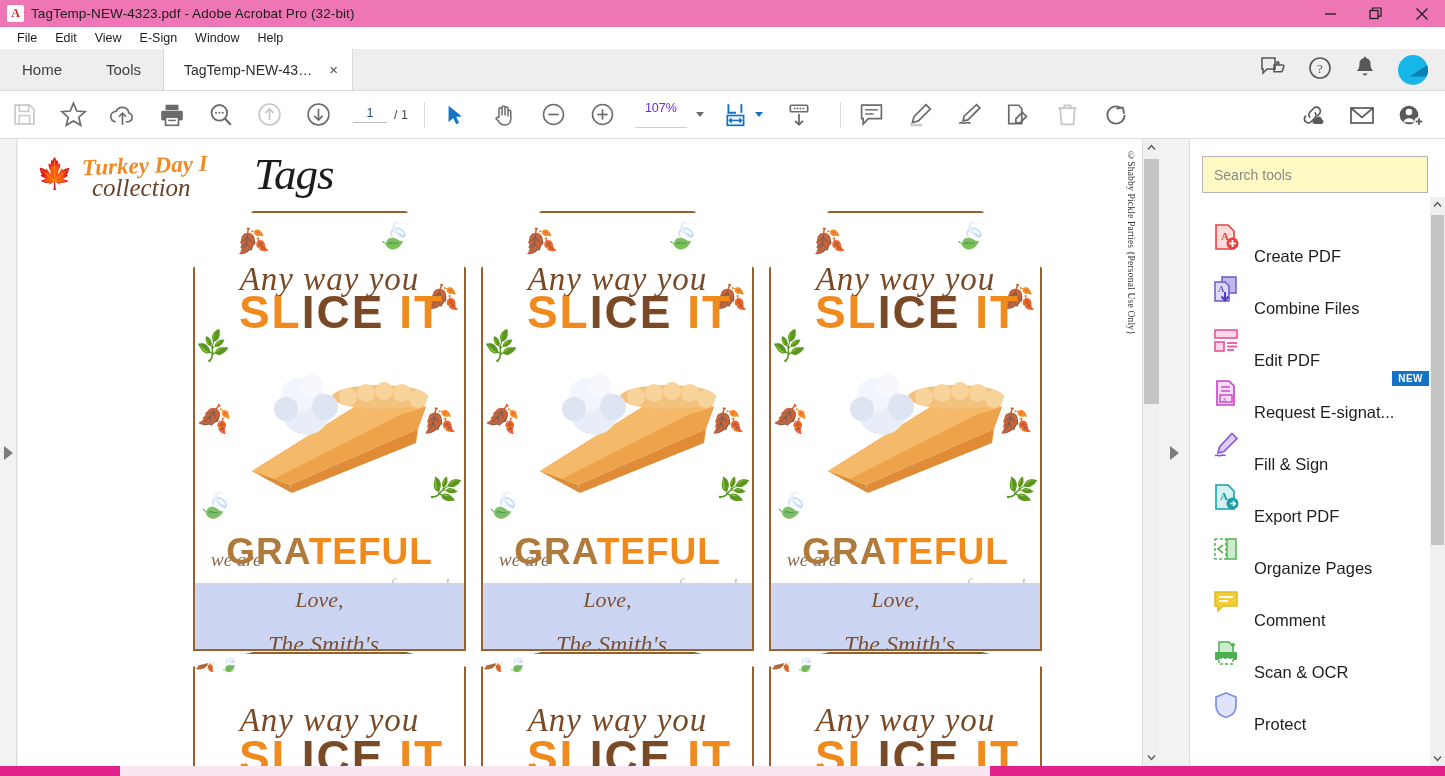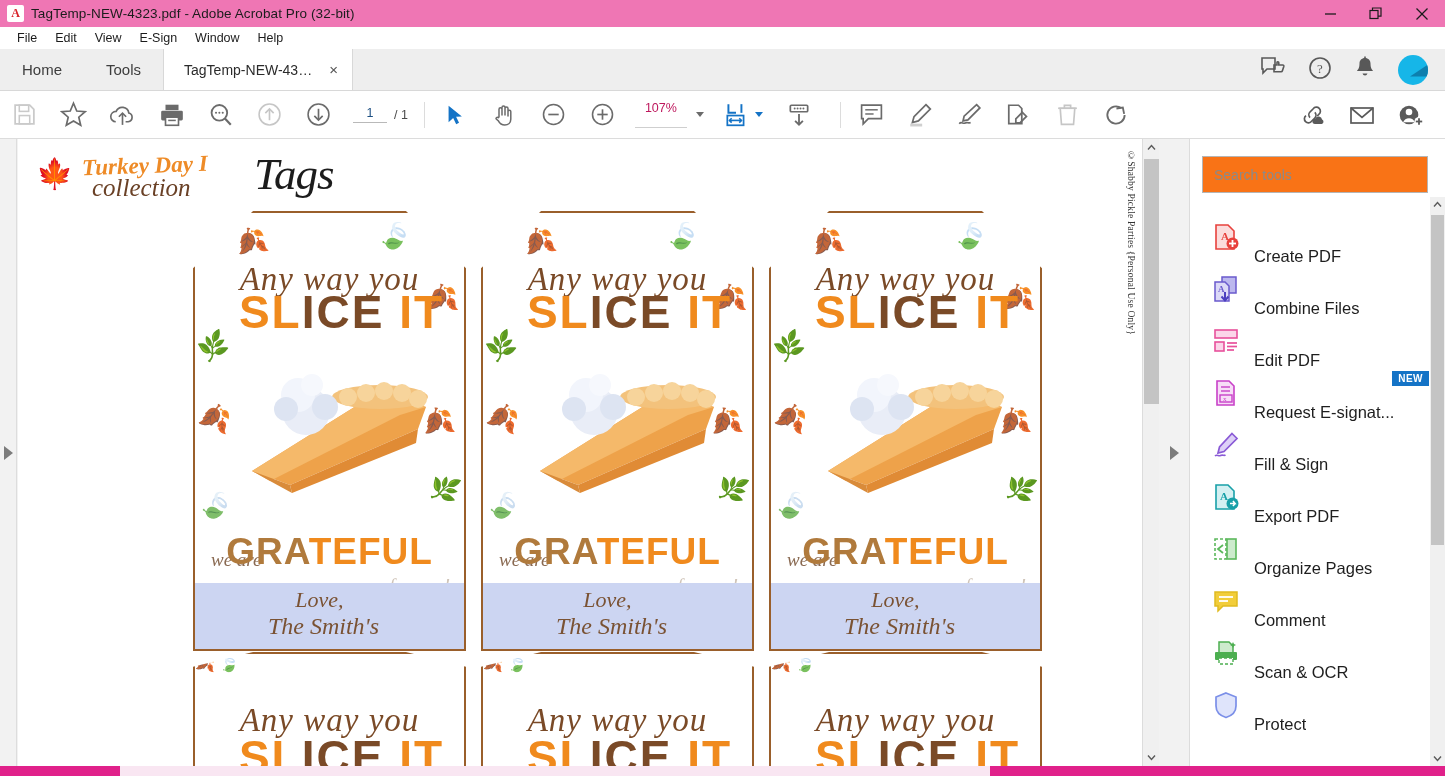--- a/index.html
+++ b/index.html
@@ -79,21 +79,21 @@
   .sep { width:1px; height:26px; background:#dcdcdc; margin:0 6px; }
   .pagebox { display:flex; align-items:center; gap:7px; padding:0 10px; }
   .pagefield {
     width:34px; text-align:center; font-size:12.5px; color:#1c4f82;
     border:none; border-bottom:1px solid #b9b9b9; padding-bottom:2px; background:transparent;
     font-family:"Liberation Sans", sans-serif;
   }
   .pagetot { font-size:12.5px; color:#4a4a4a; }
   .zoombox { display:flex; align-items:center; gap:9px; padding:0 8px; }
   .zoomval {
-    font-size:12.5px; color:#be185d; width:52px; text-align:center;
+    font-size:12.5px; color:#6d28d9; width:52px; text-align:center;
     border-bottom:1px solid #cfcfcf; padding-bottom:12px;
   }
   .caret { width:0;height:0;border-left:4px solid transparent;border-right:4px solid transparent;border-top:5px solid #6b6b6b; }
   .caret.blue { border-top-color:#1473c6; }
   .tb-right { margin-left:auto; display:flex; align-items:center; padding-right:10px; }
 
   
   .main { position:absolute; top:139px; left:0; width:1445px; height:627px; background:#f2f2f2; }
 
   .leftrail {
@@ -188,21 +188,21 @@
   .formfield {
     position:absolute; left:0; bottom:0; width:100%; height:66px;
     background:#ccd5f2;
   }
   .ff-l1 {
     position:absolute; top:4px; left:0; width:100%; text-align:center;
     font-family:"Liberation Serif", serif; font-style:italic; font-size:22px; color:#7a5233;
     transform:translateX(-10px);
   }
   .ff-l2 {
-    position:absolute; top:30px; left:0; width:100%; text-align:center;
+    position:absolute; top:48px; left:0; width:100%; text-align:center;
     font-family:"Liberation Serif", serif; font-style:italic; font-size:24px; color:#7a5233;
     transform:translateX(-6px);
   }
 
   
   .tag-part {
     position:relative; width:273px; height:114px;
     border:2px solid #9a5f2b; border-bottom:none; background:#fff;
     clip-path: polygon(22% 0, 78% 0, 100% 13%, 100% 100%, 0 100%, 0 13%);
     overflow:hidden;
@@ -230,21 +230,21 @@
     background:#f2f2f2; display:flex; align-items:center; justify-content:center;
   }
 
   
   .toolspanel {
     position:absolute; left:1189px; top:0; width:256px; height:627px;
     background:#ffffff; border-left:1px solid #dcdcdc;
   }
   .searchbox {
     margin:17px 17px 0 12px; height:37px;
-    border:1px solid #b5b5b5; background:#f97316;
+    border:1px solid #b5b5b5; background:#fef9c3;
     display:flex; align-items:center; padding:0 11px;
   }
   .searchbox input {
     border:none; outline:none; width:100%; font-size:14px; color:#333;
     font-family:"Liberation Sans", sans-serif; background:transparent;
   }
   .searchbox input::placeholder { color:#8a8a8a; }
   .toollist { margin-top:18px; }
   .toolrow {
     display:flex; align-items:center; gap:14px; padding:0 10px 0 22px;

